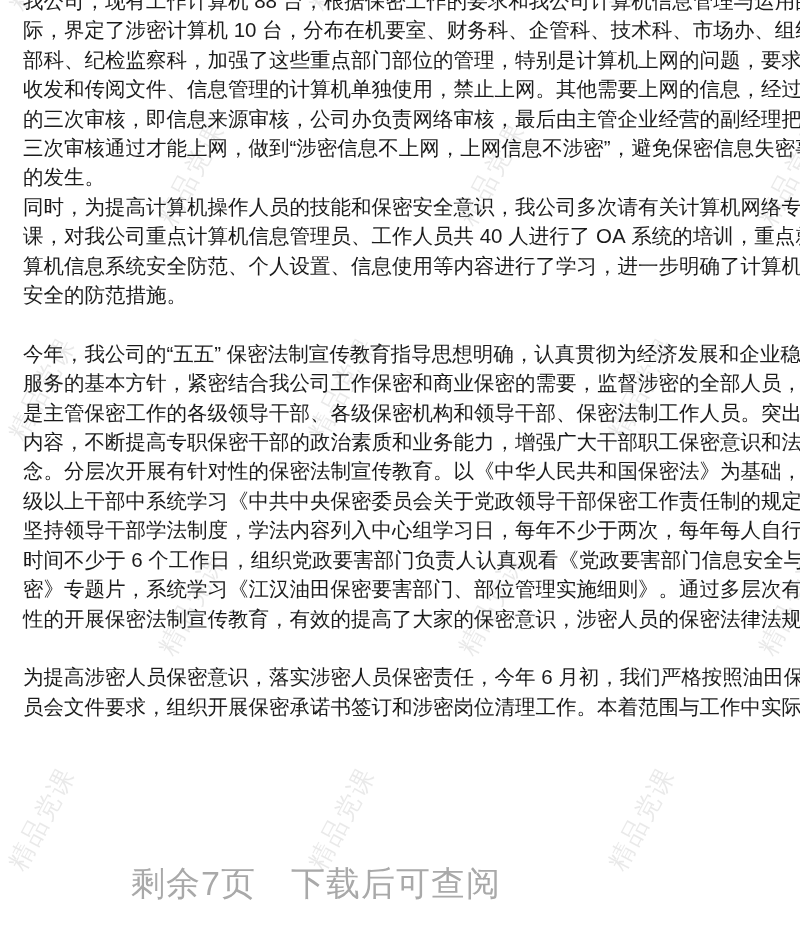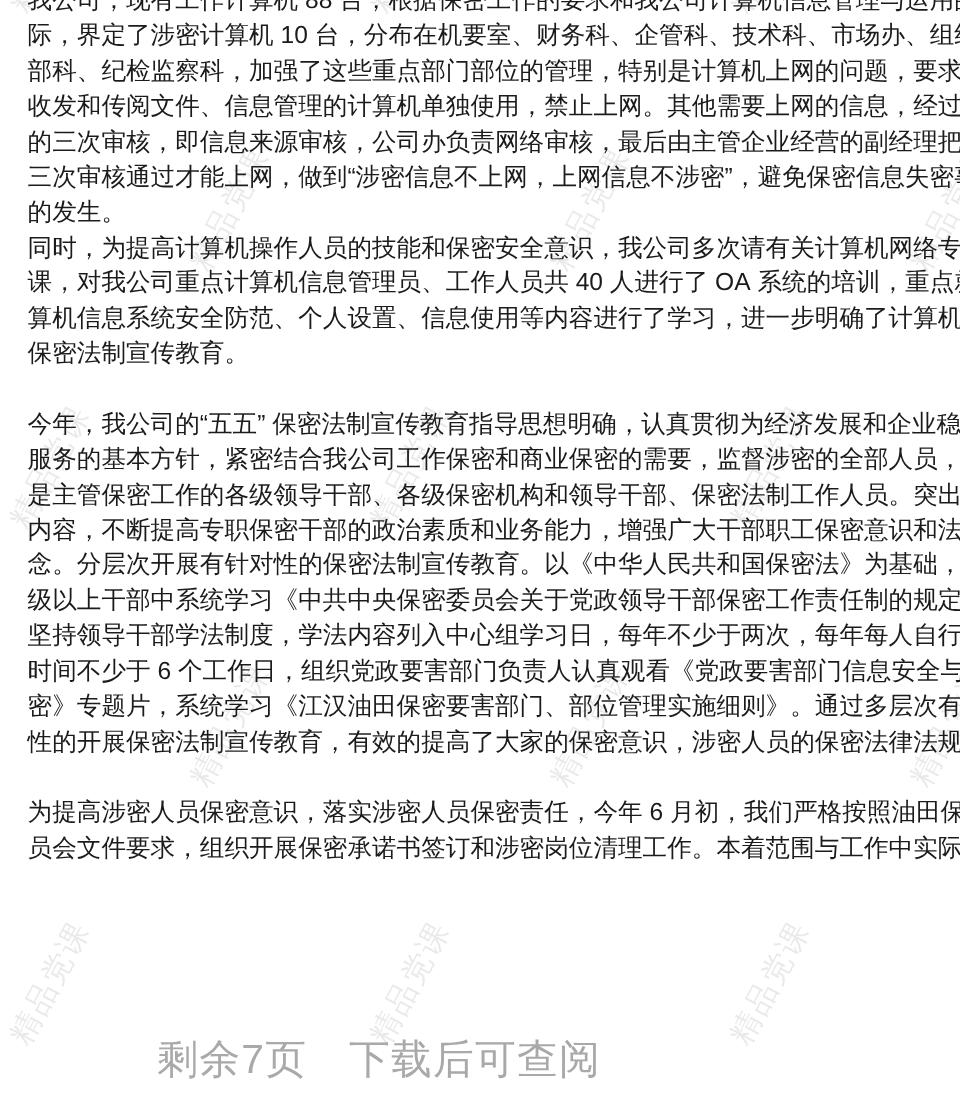--- a/index.html
+++ b/index.html
@@ -515,21 +515,21 @@
           <span>一</span>
           <span>步</span>
           <span>明</span>
           <span>确</span>
           <span>了</span>
           <span>计</span>
           <span>算</span>
           <span>机</span>
         </div>
       </div>
-      <div class="doc-line last">保密法制宣传教育。</div>
+      <div class="doc-line last">安全的防范措施。</div>
       <div class="para-gap"></div>
       <div class="doc-line">
         <div class="stretch">
           <span>今</span>
           <span>年</span>
           <span>，</span>
           <span>我</span>
           <span>公</span>
           <span>司</span>
           <span>的</span>

